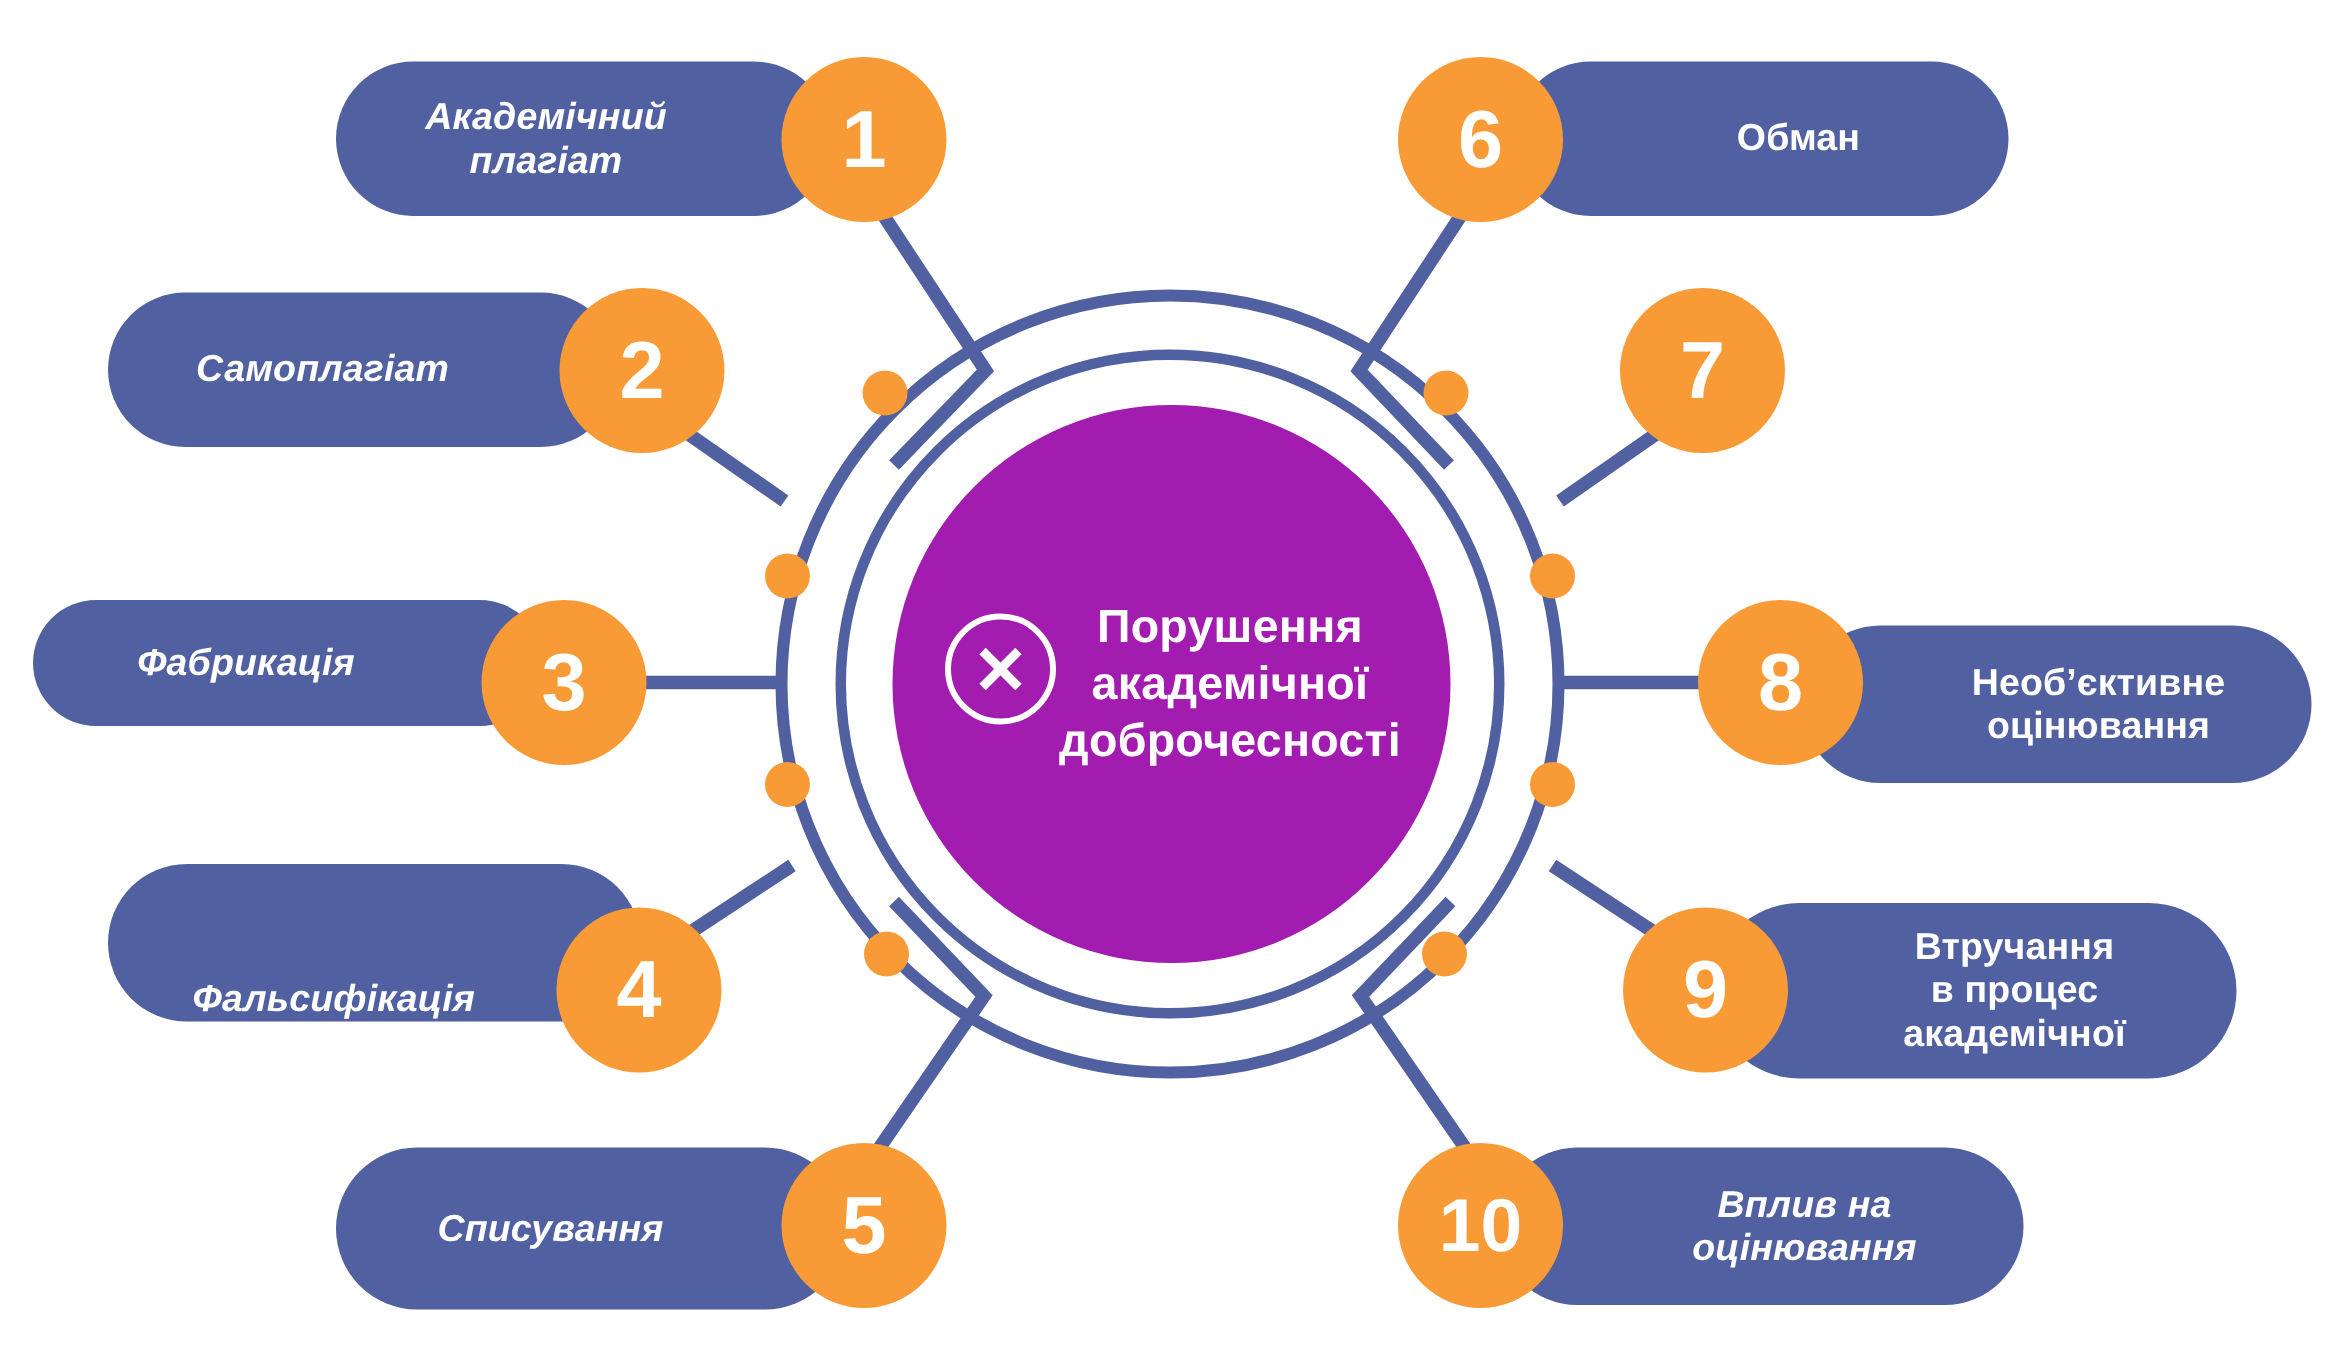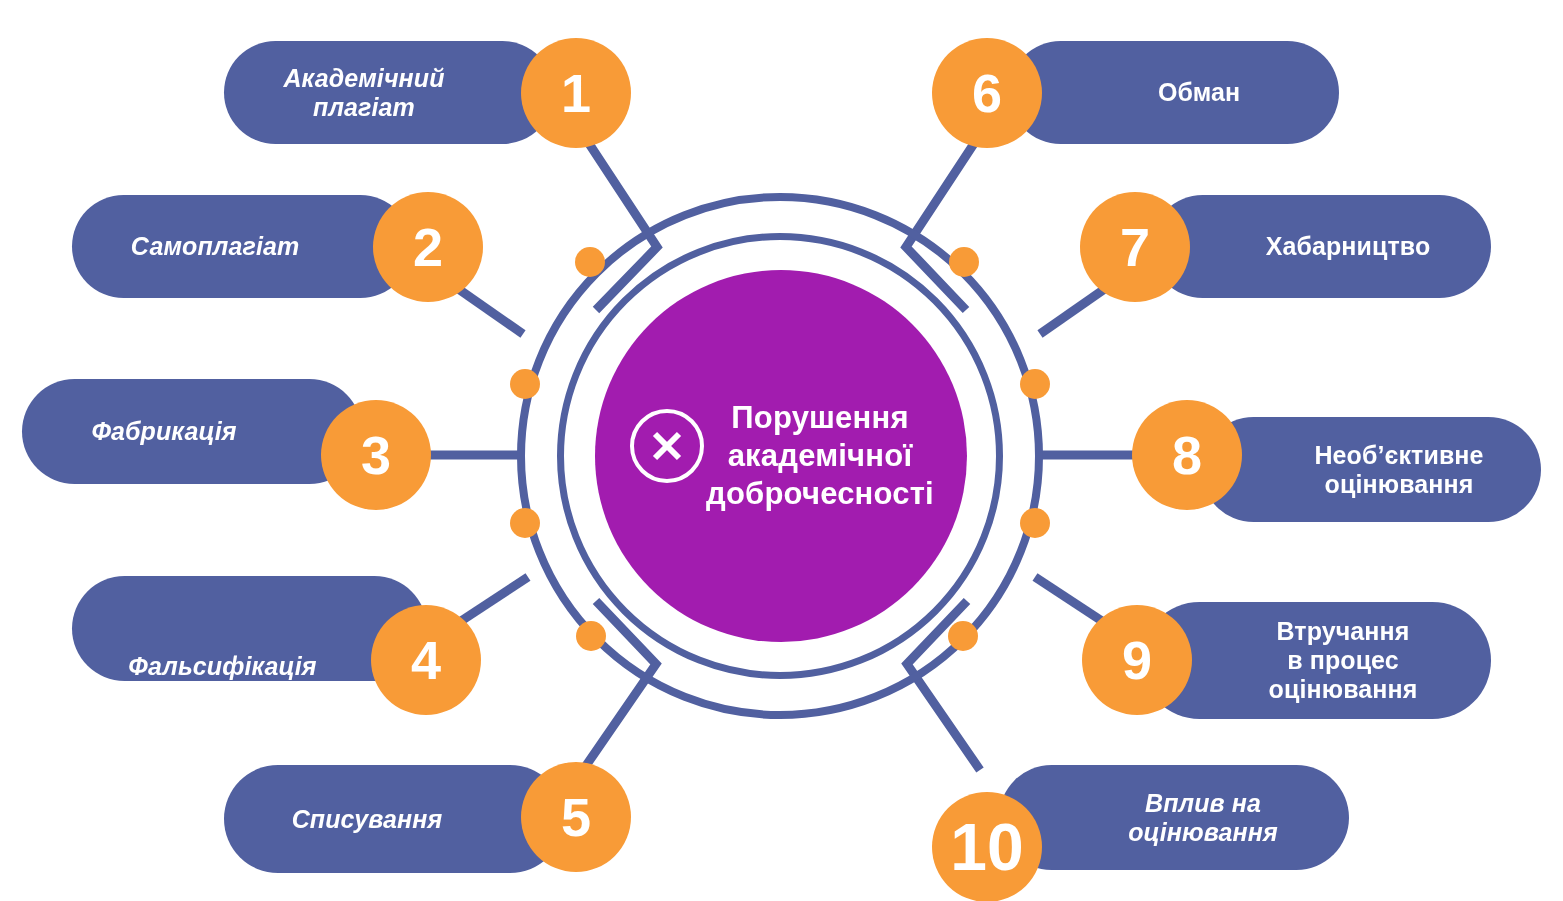--- a/index.html
+++ b/index.html
@@ -176,21 +176,21 @@
     <span>1</span>
   </div>
 
   <div class="pill left" style="left:72px; top:195px; width:340px; height:103px; padding-left:26px; padding-right:80px;align-items:center;">
     <div class="pill-label">Самоплагіат</div>
   </div>
   <div class="badge" style="left:373px; top:192px; width:110px; height:110px;">
     <span>2</span>
   </div>
 
-  <div class="pill left" style="left:22px; top:379px; width:340px; height:105px; padding-left:26px; padding-right:82px;">
+  <div class="pill left" style="left:22px; top:400px; width:340px; height:84px; padding-left:26px; padding-right:82px;">
     <div class="pill-label">Фабрикація</div>
   </div>
   <div class="badge" style="left:321px; top:400px; width:110px; height:110px;">
     <span>3</span>
   </div>
 
   <div class="pill left" style="left:72px; top:576px; width:355px; height:105px; padding-left:26px; padding-right:80px;align-items:flex-end;">
     <div class="pill-label">Фальсифікація</div>
   </div>
   <div class="badge" style="left:371px; top:605px; width:110px; height:110px;">
@@ -204,45 +204,42 @@
     <span>5</span>
   </div>
 
   <div class="pill right" style="left:1009px; top:41px; width:330px; height:103px; padding-left:76px; padding-right:26px;">
     <div class="pill-label">Обман</div>
   </div>
   <div class="badge" style="left:932px; top:38px; width:110px; height:110px;">
     <span>6</span>
   </div>
 
-  <div class="pill right" style="left:1151px; top:195px; width:340px; height:103px; padding-left:80px; padding-right:26px;">
-    <div class="pill-label">Хабарництво</div>
-  </div>
   <div class="badge" style="left:1080px; top:192px; width:110px; height:110px;">
     <span>7</span>
   </div>
 
   <div class="pill right" style="left:1201px; top:417px; width:340px; height:105px; padding-left:82px; padding-right:26px;">
     <div class="pill-label">Необ’єктивне
 оцінювання</div>
   </div>
   <div class="badge" style="left:1132px; top:400px; width:110px; height:110px;">
     <span>8</span>
   </div>
 
   <div class="pill right" style="left:1141px; top:602px; width:350px; height:117px; padding-left:80px; padding-right:26px;">
     <div class="pill-label">Втручання
 в процес
-оцінювання</div>
+академічної</div>
   </div>
   <div class="badge" style="left:1082px; top:605px; width:110px; height:110px;">
     <span>9</span>
   </div>
 
   <div class="pill right" style="left:999px; top:765px; width:350px; height:105px; padding-left:84px; padding-right:26px;font-style:italic;">
     <div class="pill-label">Вплив на
 оцінювання</div>
   </div>
-  <div class="badge" style="left:932px; top:792px; width:110px; height:110px; font-size:66px;">
+  <div class="badge" style="left:932px; top:762px; width:110px; height:110px; font-size:50px;">
     <span>10</span>
   </div>
 
 </div>
 
 </body></html>

